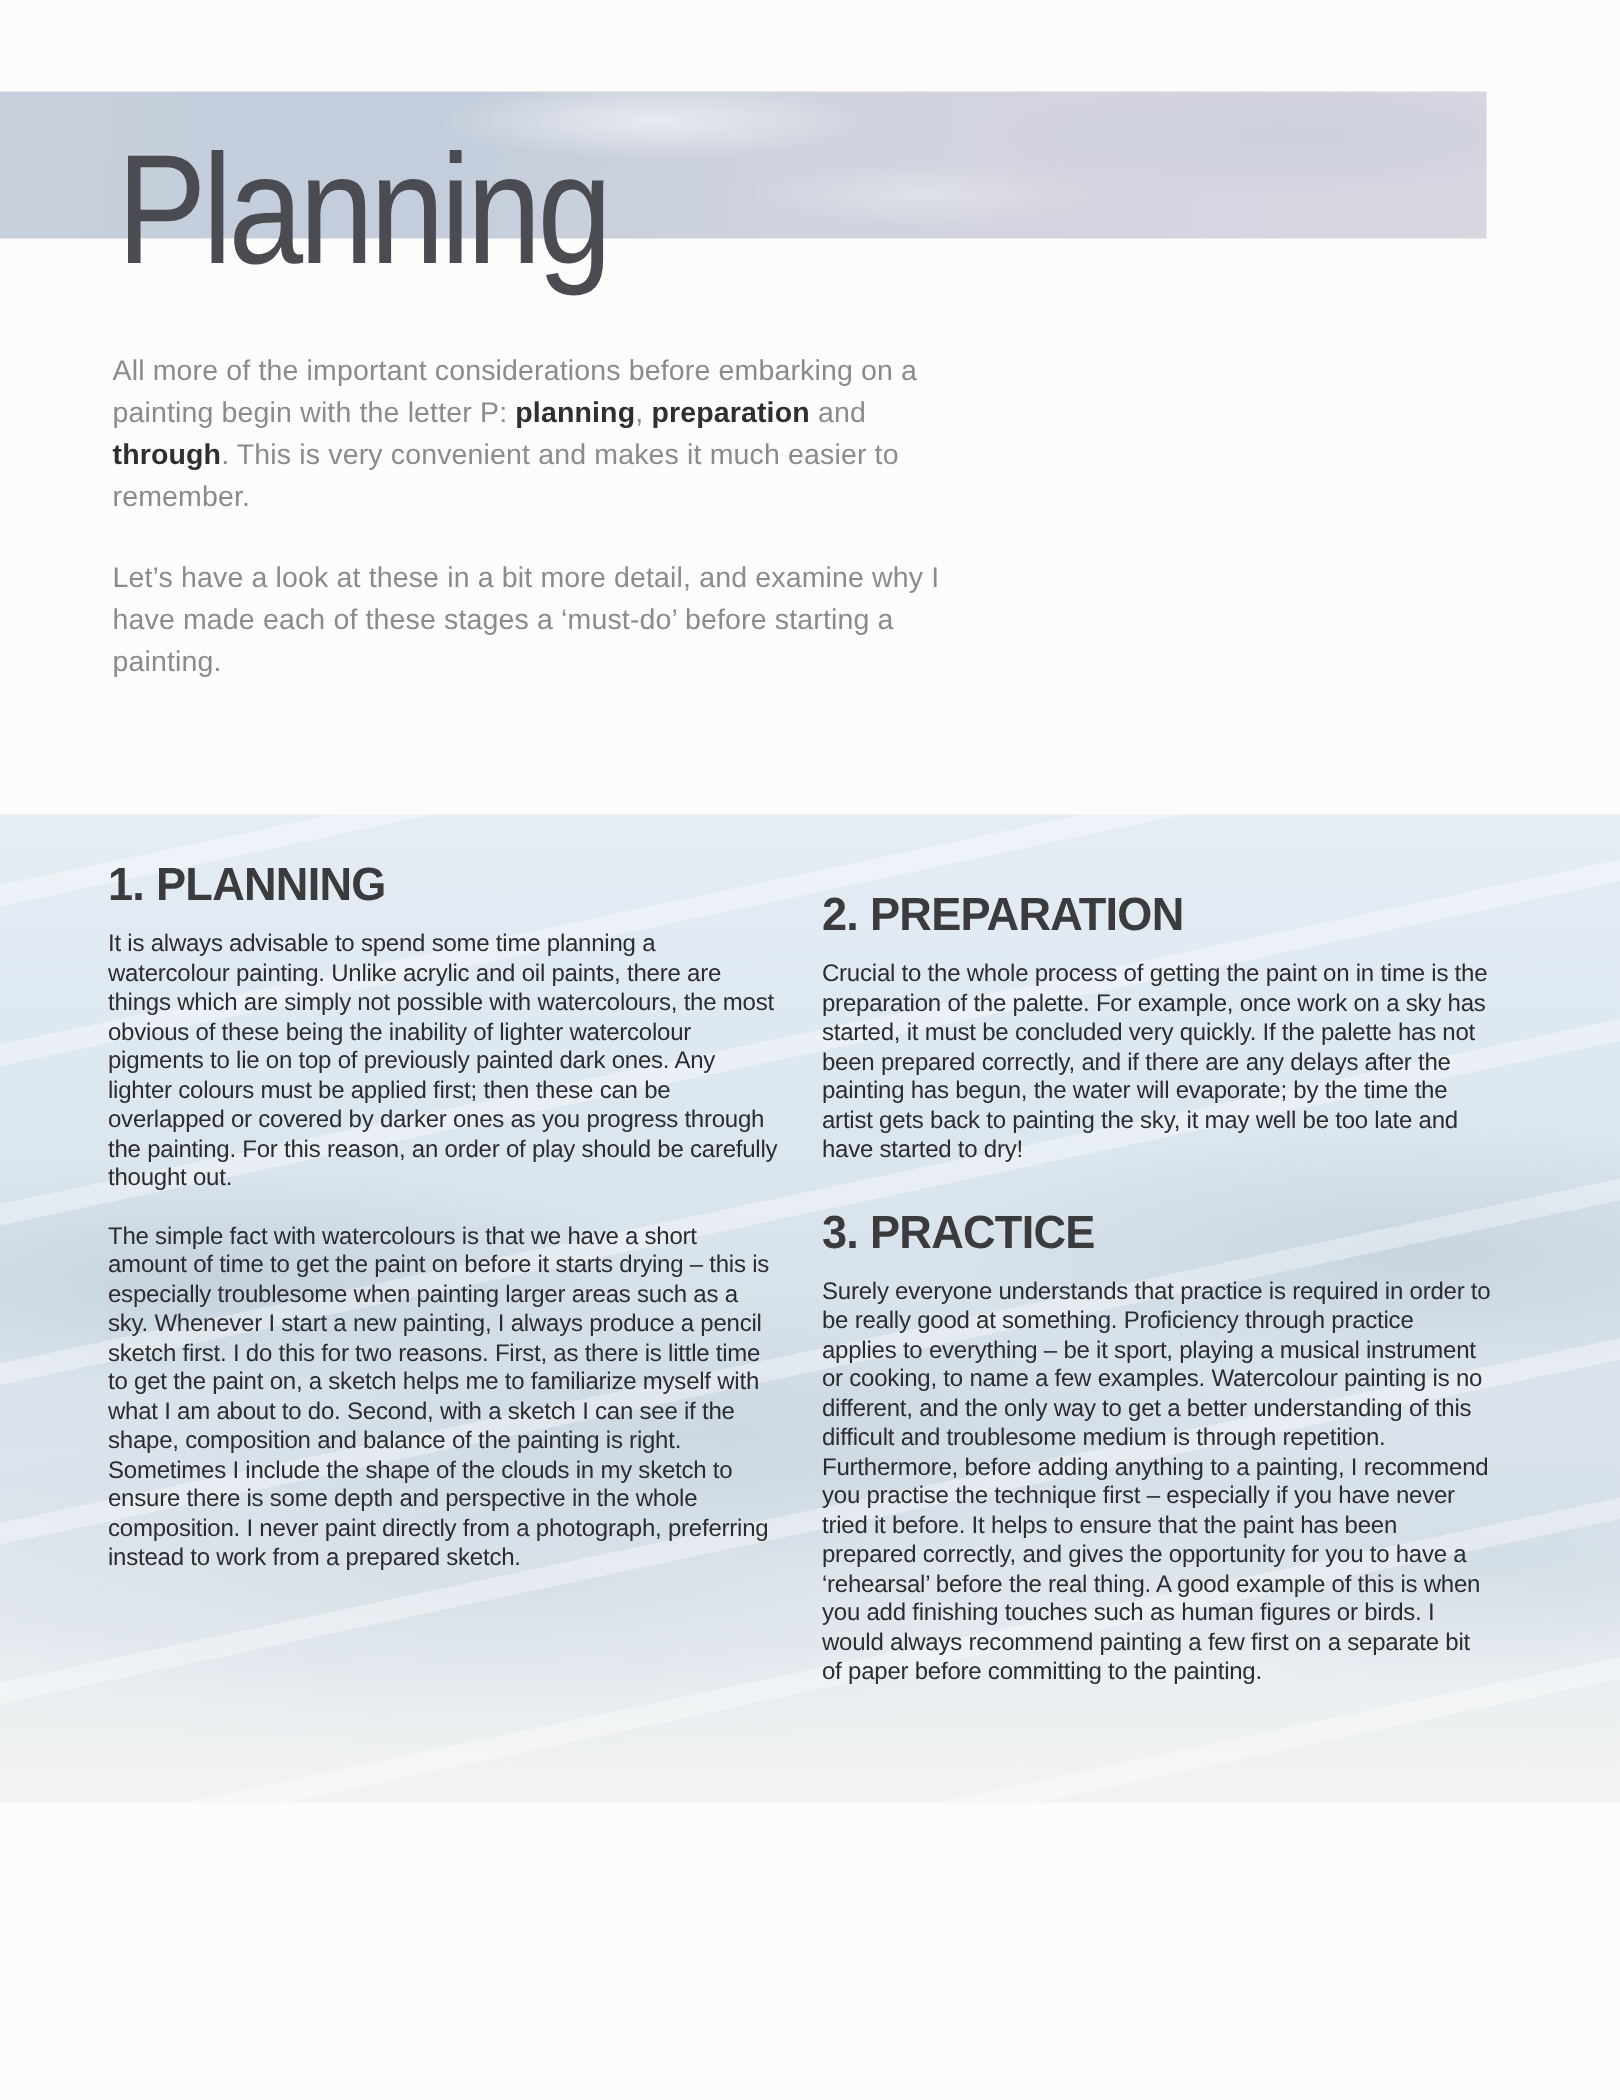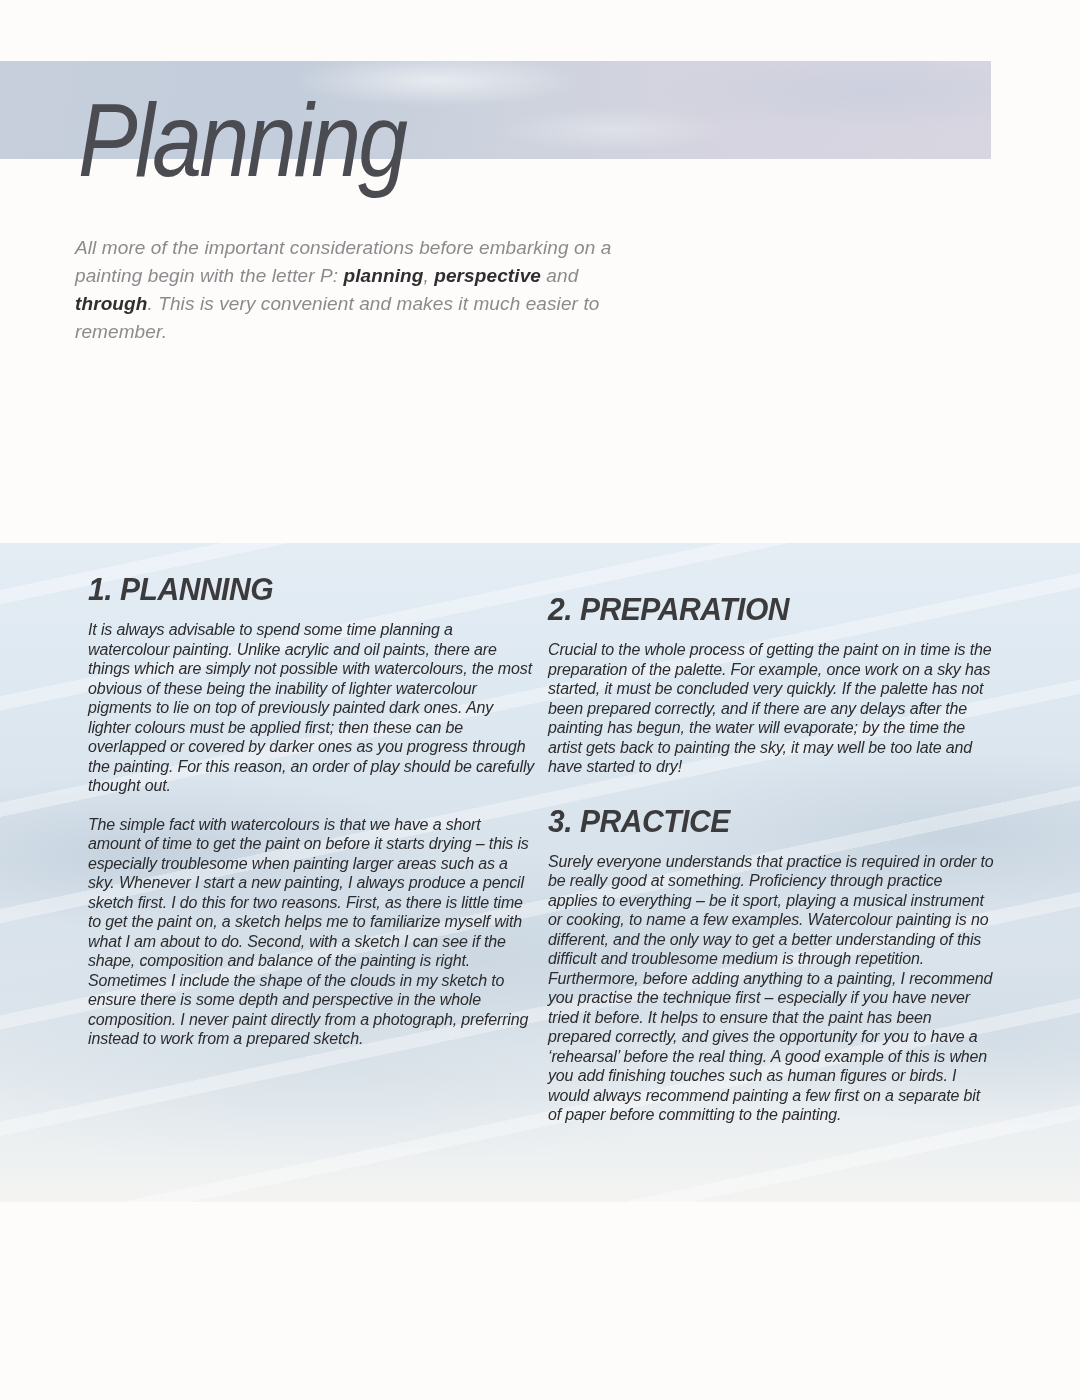--- a/index.html
+++ b/index.html
@@ -5,21 +5,20 @@
   * { margin: 0; padding: 0; box-sizing: border-box; }
   html, body { width: 1080px; height: 1400px; }
   body { font-family: "Liberation Sans", sans-serif; background: #fdfcfa; }
 
   .page {
     position: relative;
     width: 1080px;
     height: 1202px;
     overflow: hidden;
     background: #fdfcfa;
-    font-style: italic;
   }
 
   
   .header-band {
     position: absolute;
     left: 0; top: 61px;
     width: 991px; height: 98px;
     background:
       radial-gradient(ellipse 220px 40px at 44% 20%, rgba(255,255,255,0.55), transparent 65%),
       radial-gradient(ellipse 180px 34px at 62% 70%, rgba(255,255,255,0.30), transparent 65%),
@@ -74,21 +73,21 @@
         #e9eef1 66%, #f6f5f2 80%, #fbfaf7 100%);
   }
 
   
   .col {
     position: absolute;
     top: 572px;
     width: 448px;
     color: #2c2c2e;
   }
-  .col-left  { left: 88px; }
+  .col-left  { left: 72px; }
   .col-right { left: 548px; margin-top: 20px; }
 
   .col h2 {
     font-size: 31px;
     font-weight: 700;
     letter-spacing: -0.5px;
     color: #3b3b3d;
     margin-bottom: 12px;
     transform: scaleX(0.97);
     transform-origin: left top;
@@ -121,21 +120,22 @@
 </head>
 <body>
 
 <div class="page">
 
   <div class="header-band"></div>
 
   <h1 class="title">Planning</h1>
 
   <div class="intro">
-    <p><span>All more of the important considerations before embarking on a painting begin with the letter P: </span><b>planning</b><span>, </span><b>perspective</b><span> and </span><b>through</b><span>. This is very convenient and makes it much easier to remember.</span></p>
+    <p><span>All more of the important considerations before embarking on a painting begin with the letter P: </span><b>planning</b><span>, </span><b>preparation</b><span> and </span><b>through</b><span>. This is very convenient and makes it much easier to remember.</span></p>
+    <p>Let’s have a look at these in a bit more detail, and examine why I have made each of these stages a ‘must-do’ before starting a painting.</p>
   </div>
 
   <div class="sky"></div>
 
   <div class="col col-left">
     <h2>1. PLANNING</h2>
     <p>It is always advisable to spend some time planning a watercolour painting. Unlike acrylic and oil paints, there are things which are simply not possible with watercolours, the most obvious of these being the inability of lighter watercolour pigments to lie on top of previously painted dark ones. Any lighter colours must be applied first; then these can be overlapped or covered by darker ones as you progress through the painting. For this reason, an order of play should be carefully thought out.</p>
     <p>The simple fact with watercolours is that we have a short amount of time to get the paint on before it starts drying – this is especially troublesome when painting larger areas such as a sky. Whenever I start a new painting, I always produce a pencil sketch first. I do this for two reasons. First, as there is little time to get the paint on, a sketch helps me to familiarize myself with what I am about to do. Second, with a sketch I can see if the shape, composition and balance of the painting is right. Sometimes I include the shape of the clouds in my sketch to ensure there is some depth and perspective in the whole composition. I never paint directly from a photograph, preferring instead to work from a prepared sketch.</p>
   </div>
 

